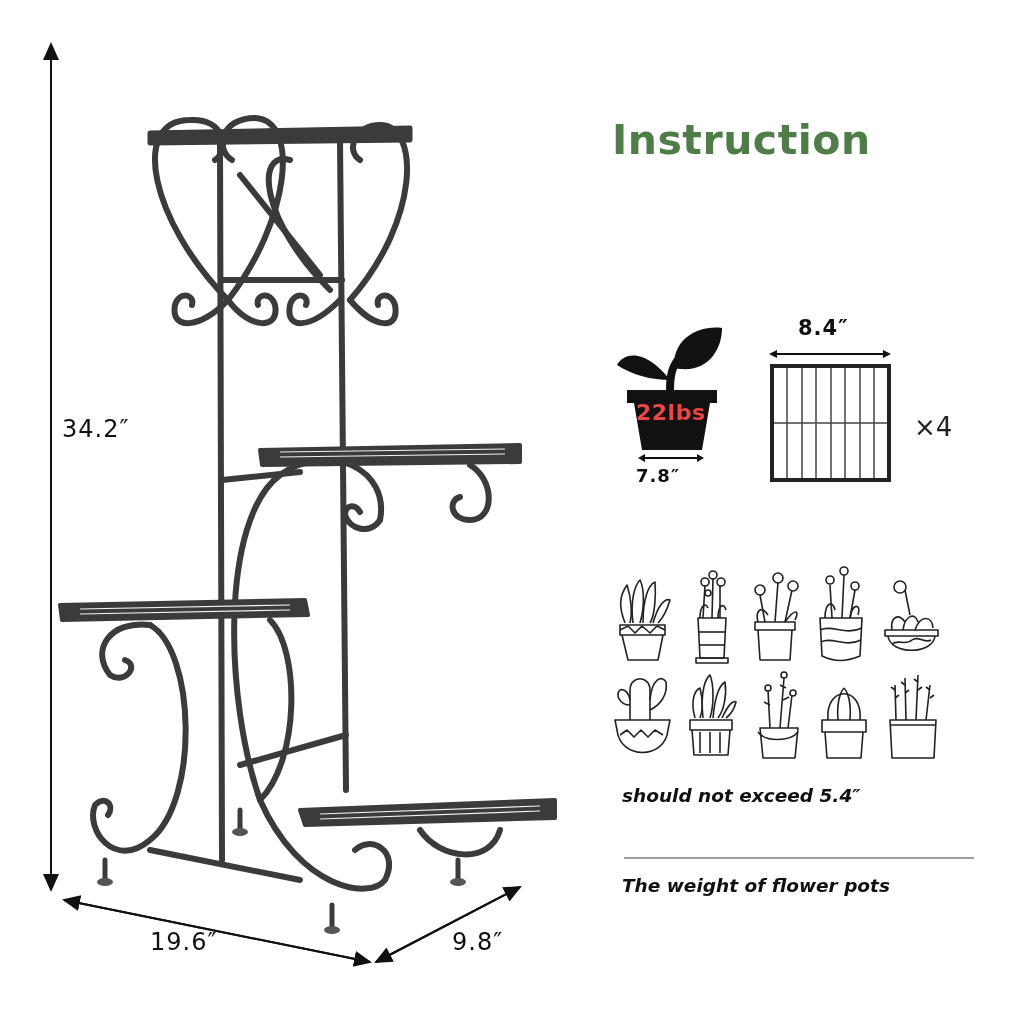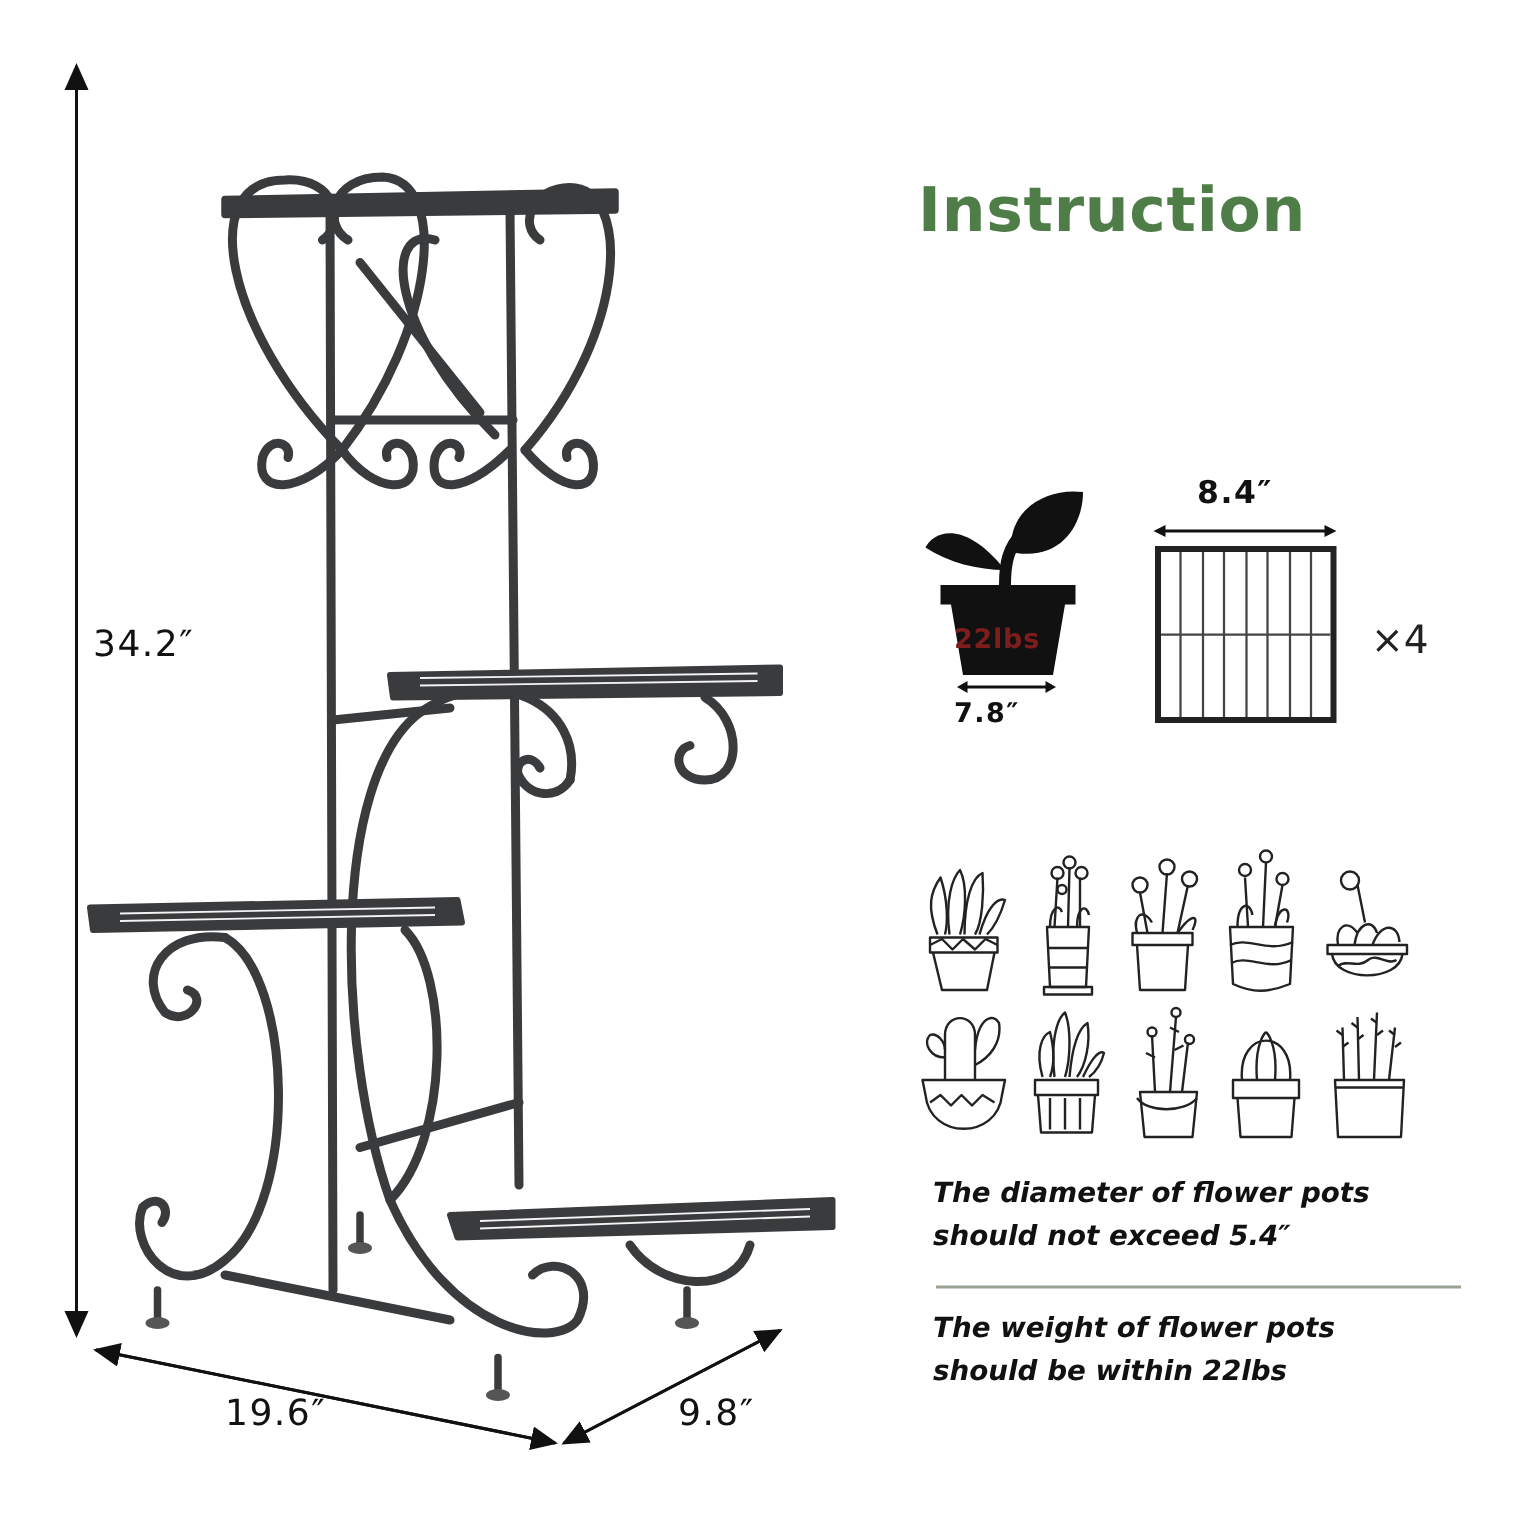--- a/index.html
+++ b/index.html
@@ -11,21 +11,21 @@
     .title { left: 612px; top: 112px; color: #4f7d48; font-weight: bold;
              font-size: 41px; line-height: 56px; letter-spacing: 0.5px; }
 
     
     .dim { font-weight: normal; font-size: 24px; color: #111; letter-spacing: 1px; }
     .dim-height { left: 62px; top: 415px; }
     .dim-width { left: 150px; top: 928px; }
     .dim-depth { left: 452px; top: 928px; }
 
     
-    .pot-weight { left: 636px; top: 416px; color: #7f1d1d; font-weight: bold; font-size: 18px; letter-spacing: 0.5px; }
+    .pot-weight { left: 636px; top: 400px; color: #ef4444; font-weight: bold; font-size: 22px; letter-spacing: 0.5px; }
     .pot-diam { left: 636px; top: 465px; font-weight: bold; font-size: 18px; letter-spacing: 1px; }
     .shelf-size { left: 798px; top: 316px; font-weight: bold; font-size: 21px; letter-spacing: 1px; }
     .qty { left: 914px; top: 412px; font-size: 26px; color: #222; }
 
     
     .note { font-weight: bold; font-style: italic; font-size: 18.5px; line-height: 29px; color: #111; }
     .note-1 { left: 622px; top: 781px; }
     .note-2 { left: 622px; top: 871px; }
     .divider { left: 624px; top: 857px; width: 350px; height: 2px; background: #9aa293; }
     svg { display: block; }
@@ -230,20 +230,18 @@
     <g>
       <path d="M290 160 L336 160 L334 198 L292 198 Z"></path>
       <path d="M290 165 L336 165"></path>
       <path d="M296 160 L295 125 M306 160 L305 118 M316 160 L318 115 M326 160 L330 125"></path>
       <path d="M295 130 l-4 -3 M295 138 l4 -3 M305 125 l-4 -3 M305 133 l4 -3 M318 122 l-4 -3 M318 130 l4 -3 M330 130 l-4 -3 M330 138 l4 -3"></path>
     </g>
   </g>
 </svg>
 
 <div class="abs note note-1">
-  <div>The diameter of flower pots</div>
   <div>should not exceed 5.4″</div>
 </div>
 <div class="abs divider"></div>
 <div class="abs note note-2">
   <div>The weight of flower pots</div>
-  <div>should be within 22lbs</div>
 </div>
 
 </body></html>

